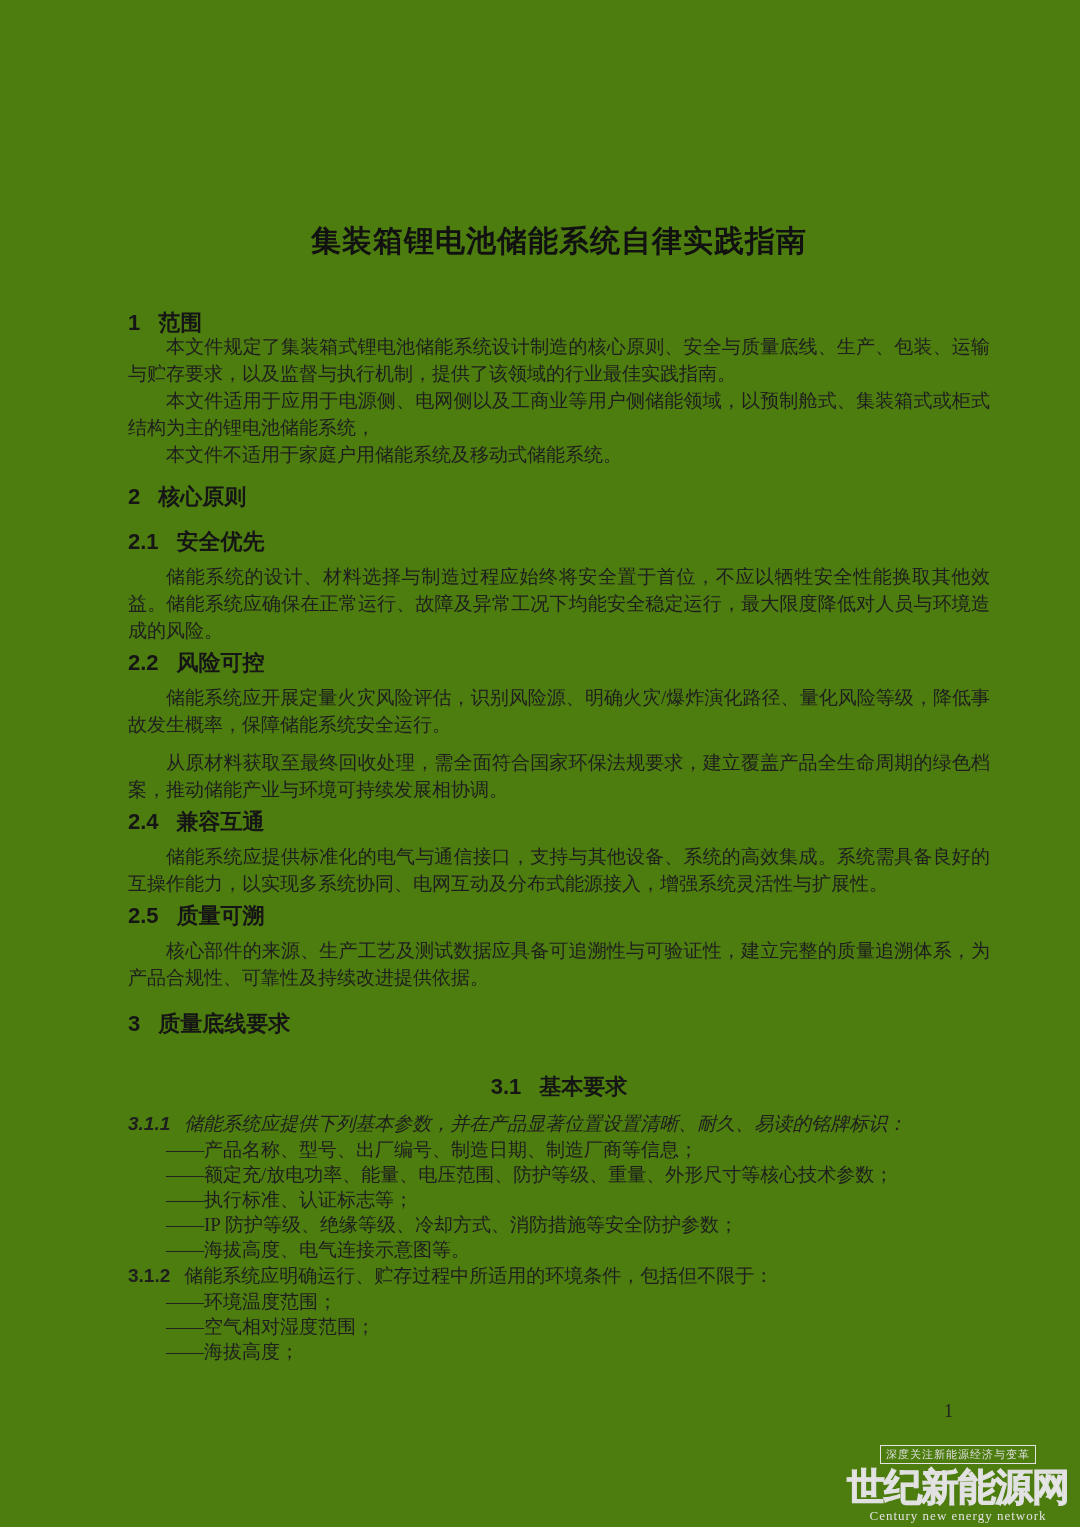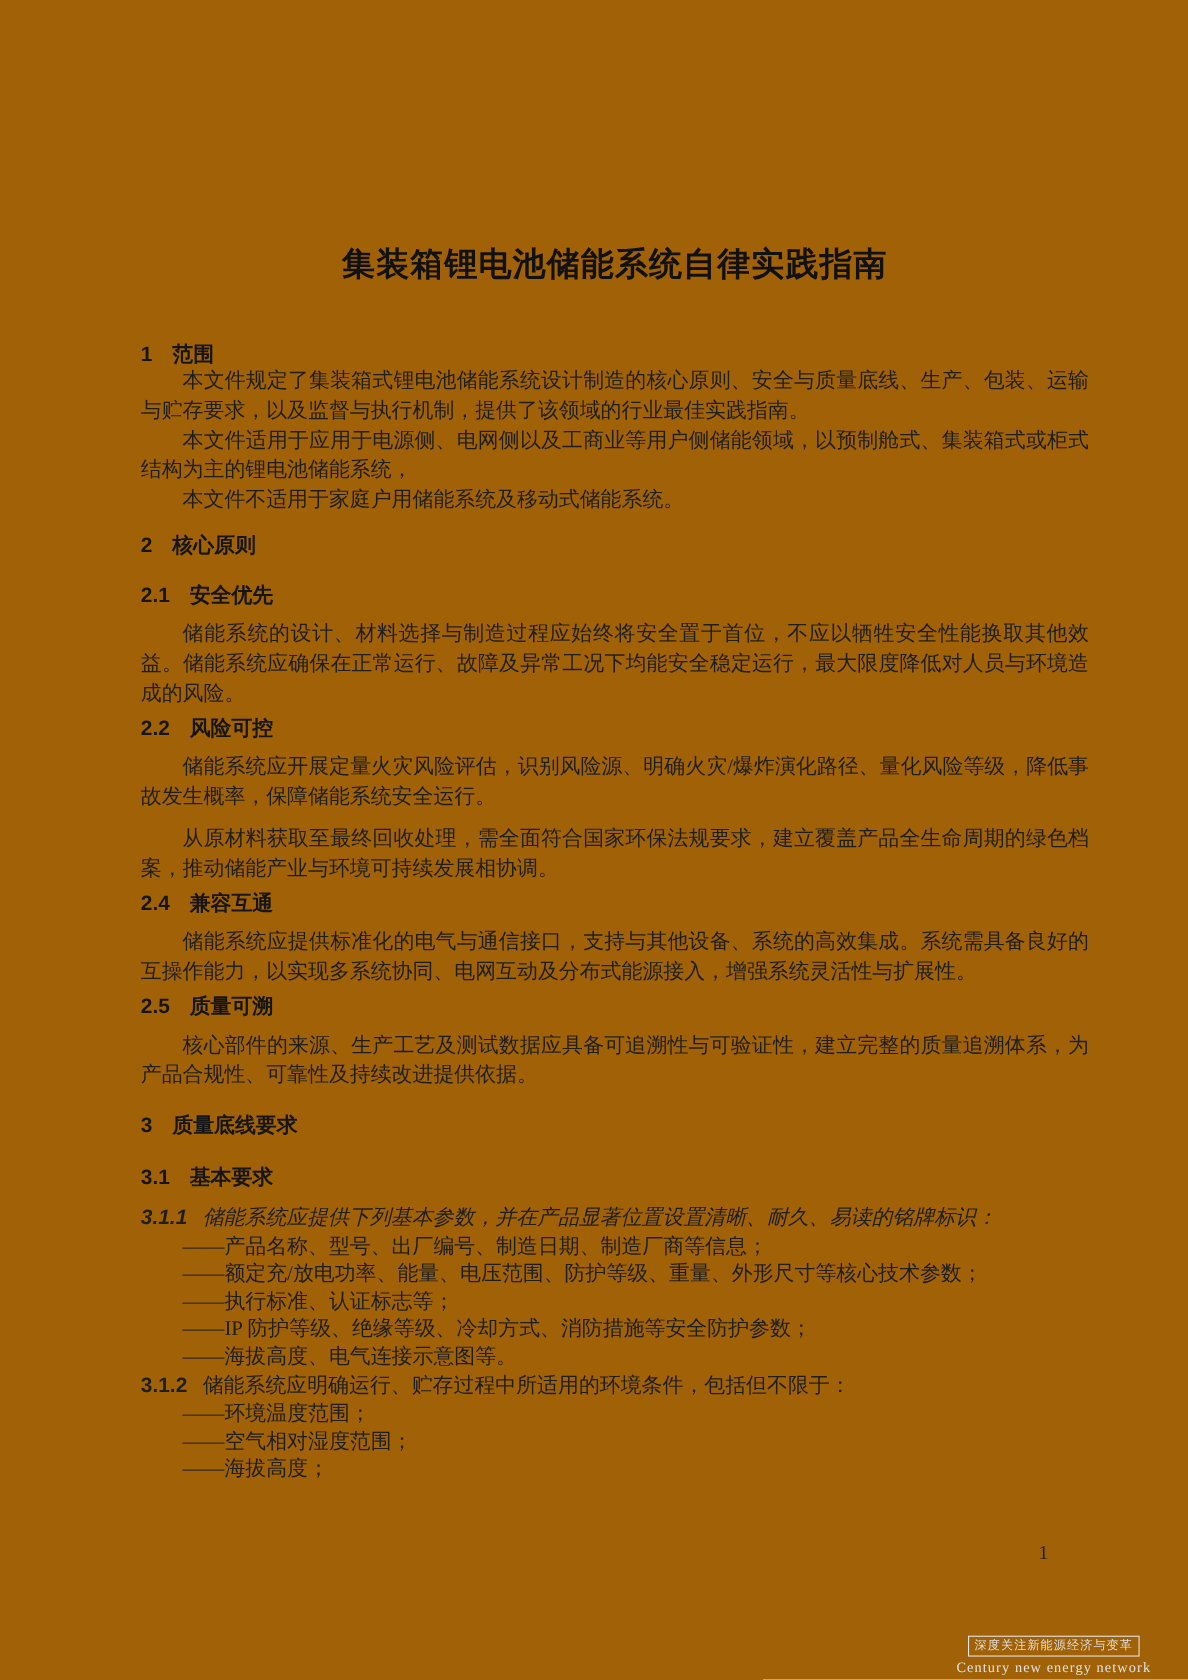--- a/index.html
+++ b/index.html
@@ -1,20 +1,20 @@
 <!DOCTYPE html>
 <html><head>
 <meta charset="utf-8">
 <style>
   html, body { margin: 0; padding: 0; background: #ffffff; }
   .page {
     position: relative;
     width: 1080px;
     height: 1527px;
-    background: #a16207;
+    background: #4d7c0f;
     overflow: hidden;
     font-family: "Liberation Serif", serif;
     color: #1e1e1e;
   }
   .content {
     position: absolute;
     left: 128px;
     top: 0;
     width: 862px;
     padding-top: 224px;
@@ -26,31 +26,31 @@
     font-weight: 700;
     font-size: 30px;
     line-height: 34px;
     text-align: center;
     color: #111;
     letter-spacing: 1px;
   }
   .h-l1, .h-l2 {
     font-family: "Liberation Sans", sans-serif;
     font-weight: 700;
-    font-size: 19px;
+    font-size: 22px;
     line-height: 21px;
     color: #151515;
   }
   .h-l1 .num, .h-l2 .num { margin-right: 18px; }
   .h1-s1 { margin: 54px 0 0 0; }
   .h1-s2 { margin: 18px 0 0 0; }
   .h1-s3 { margin: 22px 0 0 0; }
   .h-l2 { margin: 8px 0 0 0; }
   .h2-first { margin-top: 24px; }
-  .h2-31 { margin-top: 26px; }
+  .h2-31 { margin-top: 42px; text-align: center; }
   p.body {
     margin: 0;
     font-size: 19px;
     line-height: 27px;
     text-align: justify;
     text-indent: 2em;
   }
   p.body.after-heading { margin-top: 11px; }
   p.body.first-after-h1 { }
   p.clause {
@@ -188,15 +188,16 @@
       <li>——空气相对湿度范围；</li>
       <li>——海拔高度；</li>
     </ul>
 
   </div>
 
   <div class="page-number">1</div>
 
   <div class="watermark">
     <div><span class="wm-slogan">深度关注新能源经济与变革</span></div>
+    <div class="wm-logo">世纪新能源网</div>
     <div class="wm-en">Century new energy network</div>
   </div>
 </div>
 
 </body></html>

